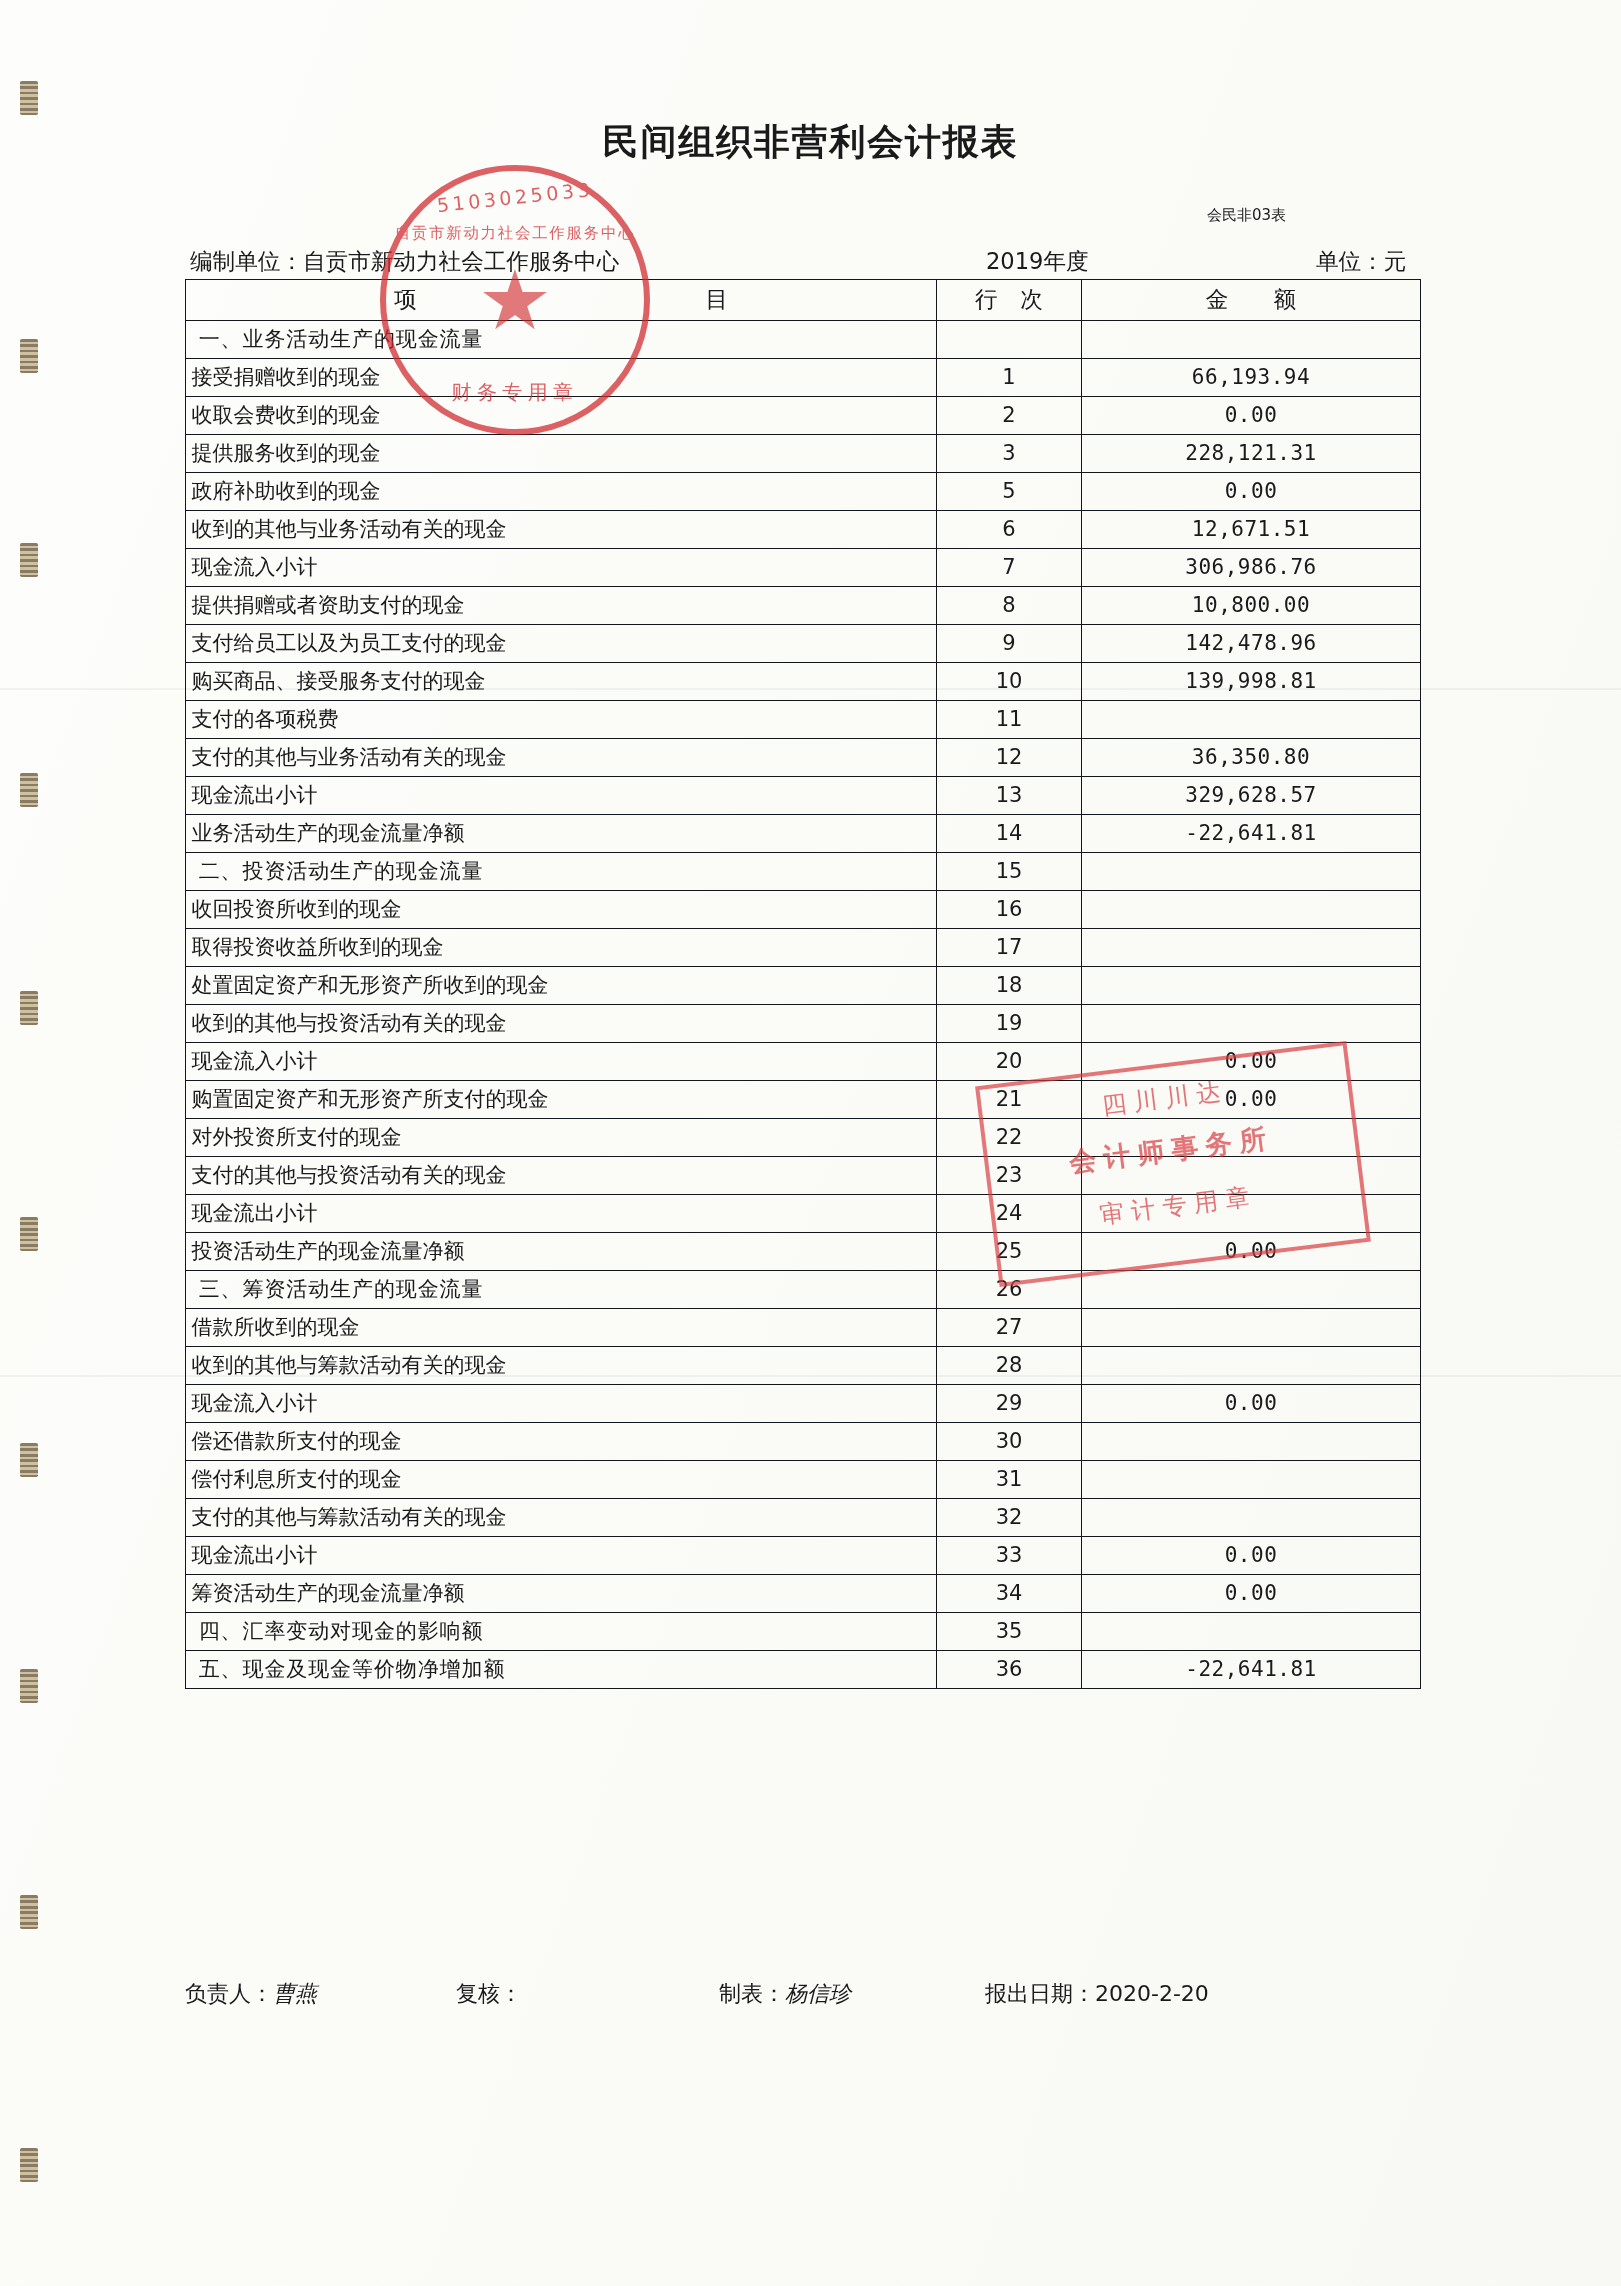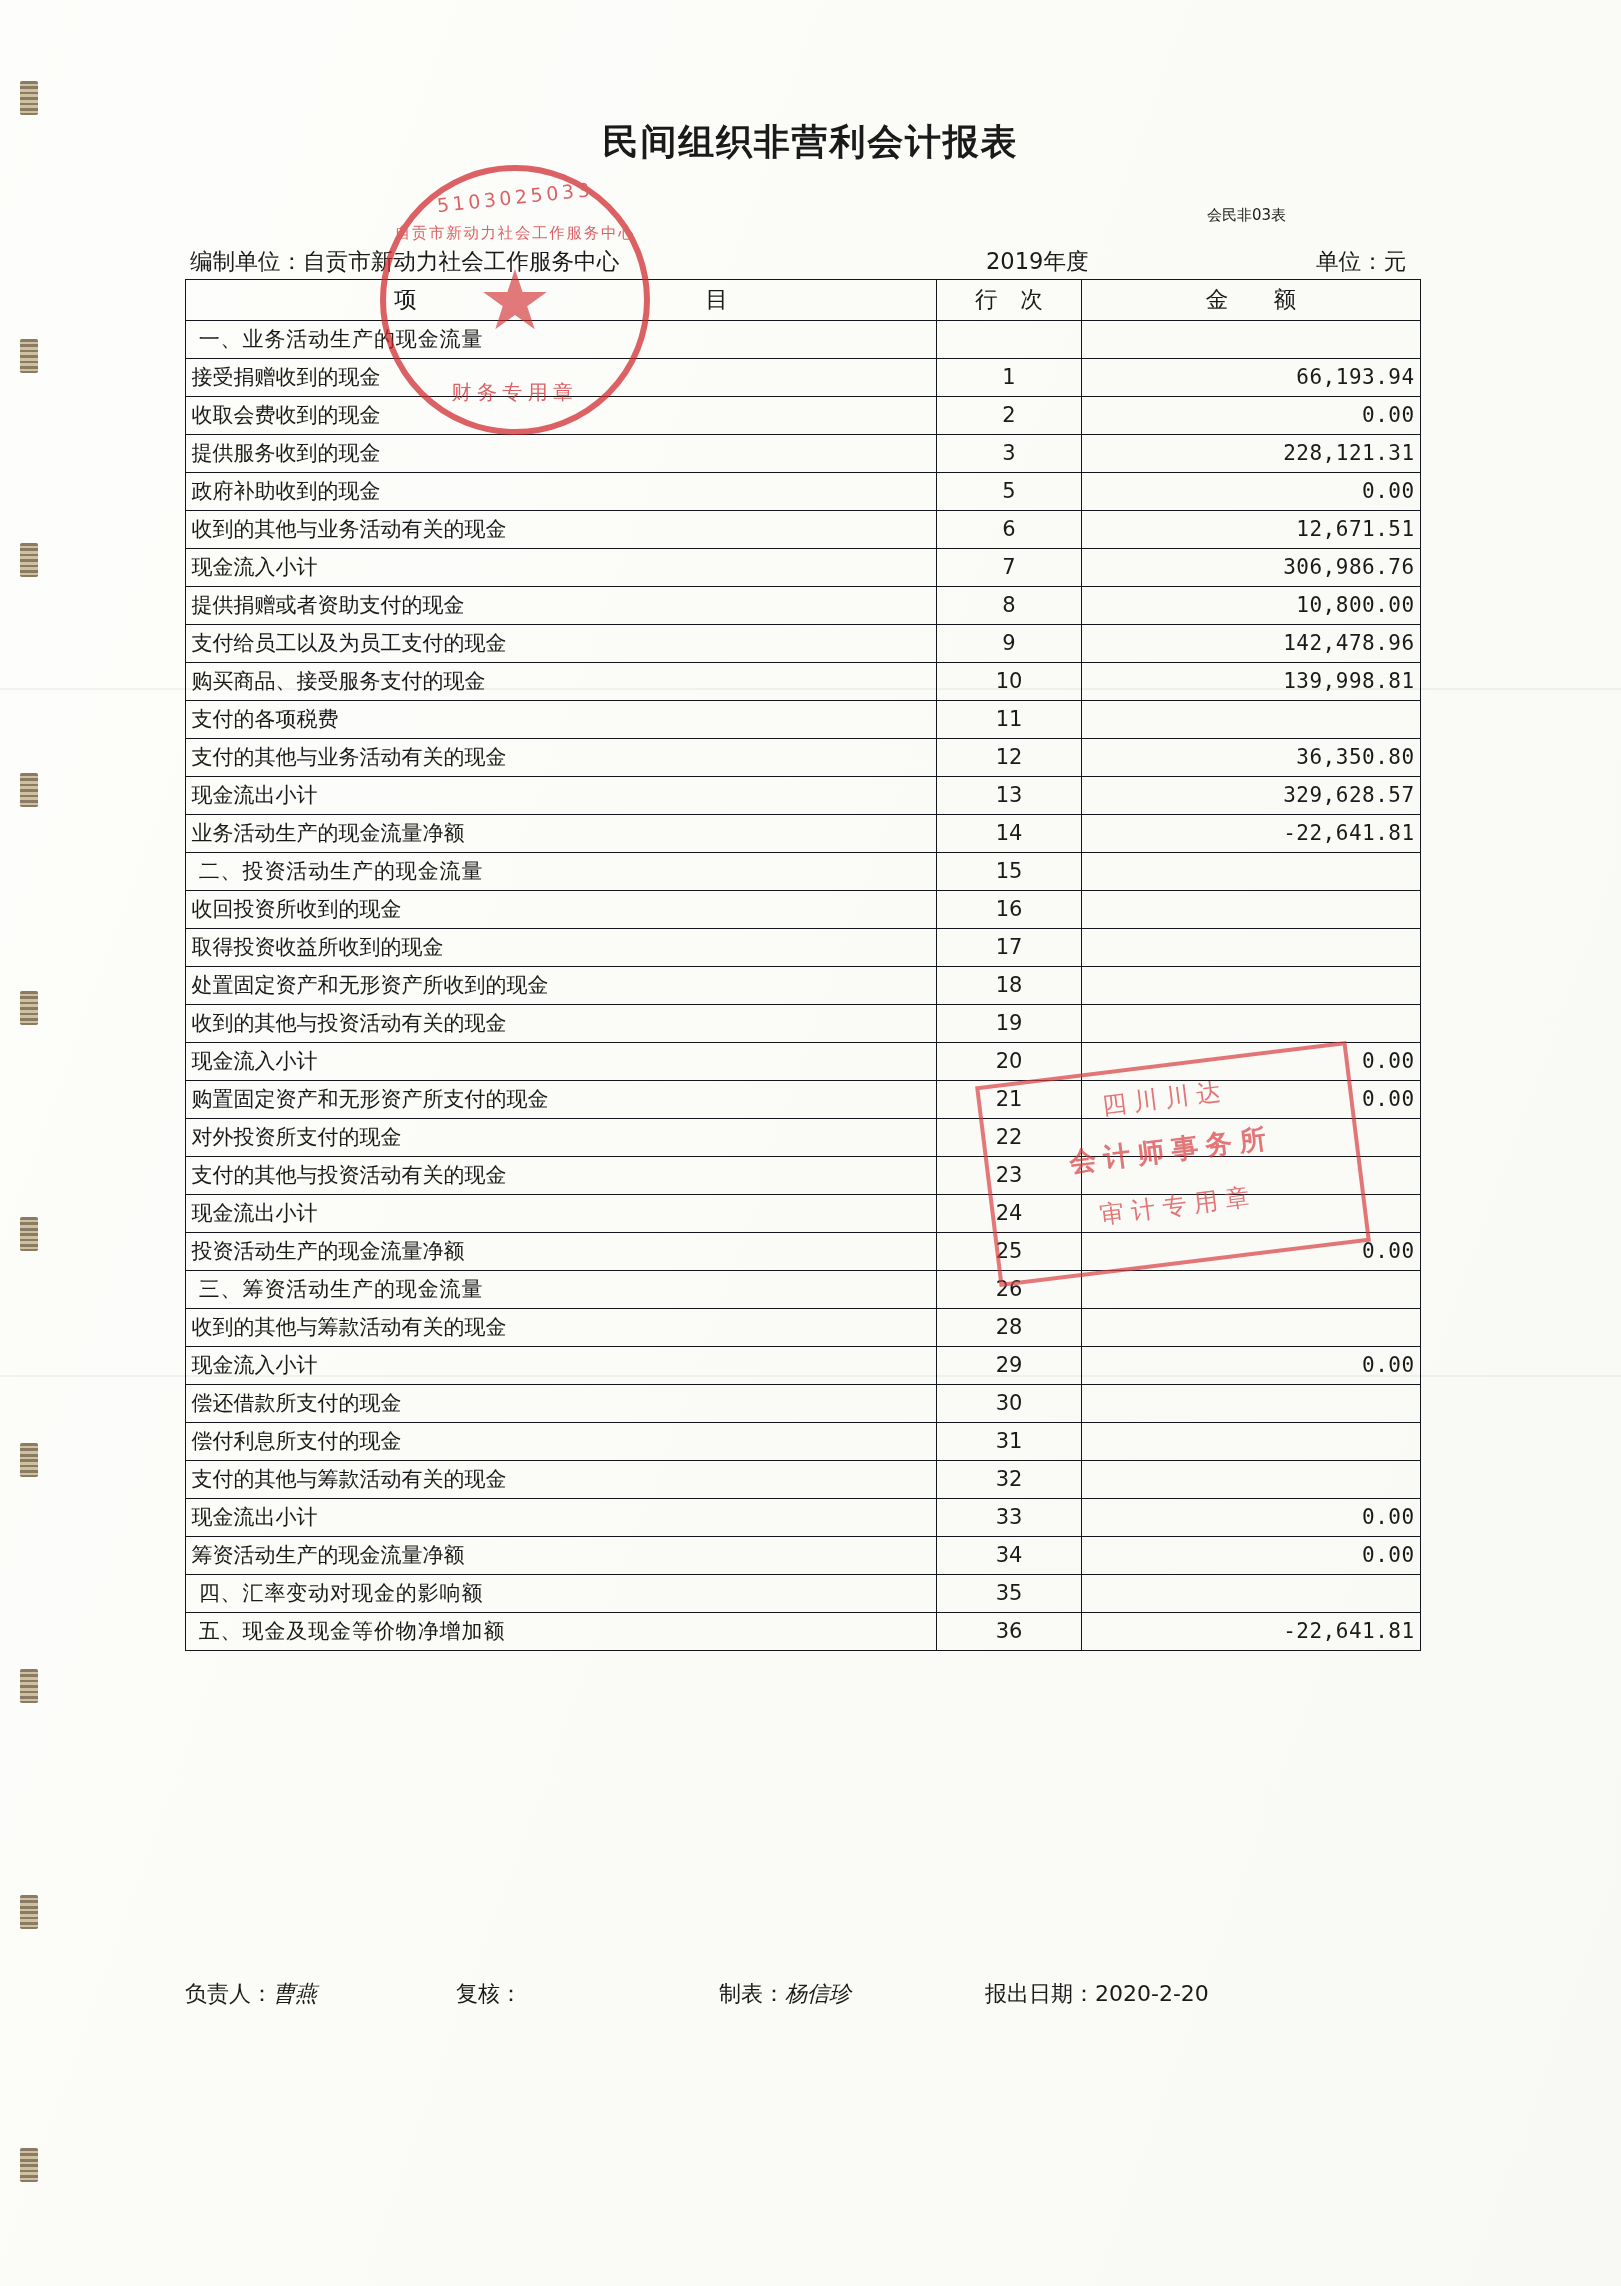--- a/index.html
+++ b/index.html
@@ -117,21 +117,21 @@
     font-size: 22.6px;
     height: 40px;
   }
   col.c-item { width: 751px; }
   col.c-line { width: 145px; }
   col.c-amt  { width: 339px; }
 
   .cell-item { text-align: left; }
   .cell-item.lvl0 { text-align: left; padding-left: 12.7px; letter-spacing: 0.9px; }
   .cell-line { text-align: center; }
-  .cell-amt  { text-align: right; padding-right: 25px; font-family: "DejaVu Sans Mono", "Liberation Mono", monospace; font-size: 21px; letter-spacing: 0.5px;}
+  .cell-amt  { text-align: center; padding-right: 25px; font-family: "DejaVu Sans Mono", "Liberation Mono", monospace; font-size: 21px; letter-spacing: 0.5px;}
   th.h-item .gapword { display: inline-block; width: 289px; }
 
   .footer {
     position: absolute;
     top: 1979px;
     left: 185px;
     width: 1266px;
     font-size: 22px;
   }
   .footer span.f { position: absolute; white-space: nowrap; }
@@ -378,20 +378,25 @@
             <td class="cell-item">投资活动生产的现金流量净额</td>
             <td class="cell-line">25</td>
             <td class="cell-amt">0.00</td>
           </tr>
           <tr>
             <td class="cell-item lvl0">三、筹资活动生产的现金流量</td>
             <td class="cell-line">26</td>
             <td class="cell-amt"></td>
           </tr>
           <tr>
+            <td class="cell-item">借款所收到的现金</td>
+            <td class="cell-line">27</td>
+            <td class="cell-amt"></td>
+          </tr>
+          <tr>
             <td class="cell-item">收到的其他与筹款活动有关的现金</td>
             <td class="cell-line">28</td>
             <td class="cell-amt"></td>
           </tr>
           <tr>
             <td class="cell-item">现金流入小计</td>
             <td class="cell-line">29</td>
             <td class="cell-amt">0.00</td>
           </tr>
           <tr>

